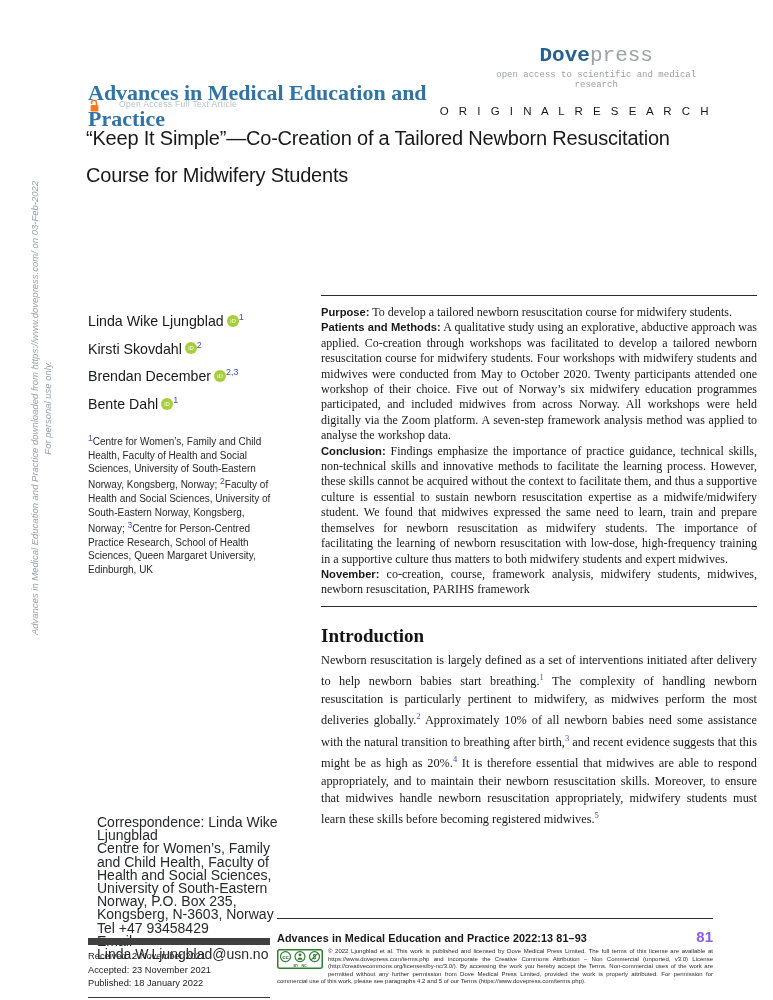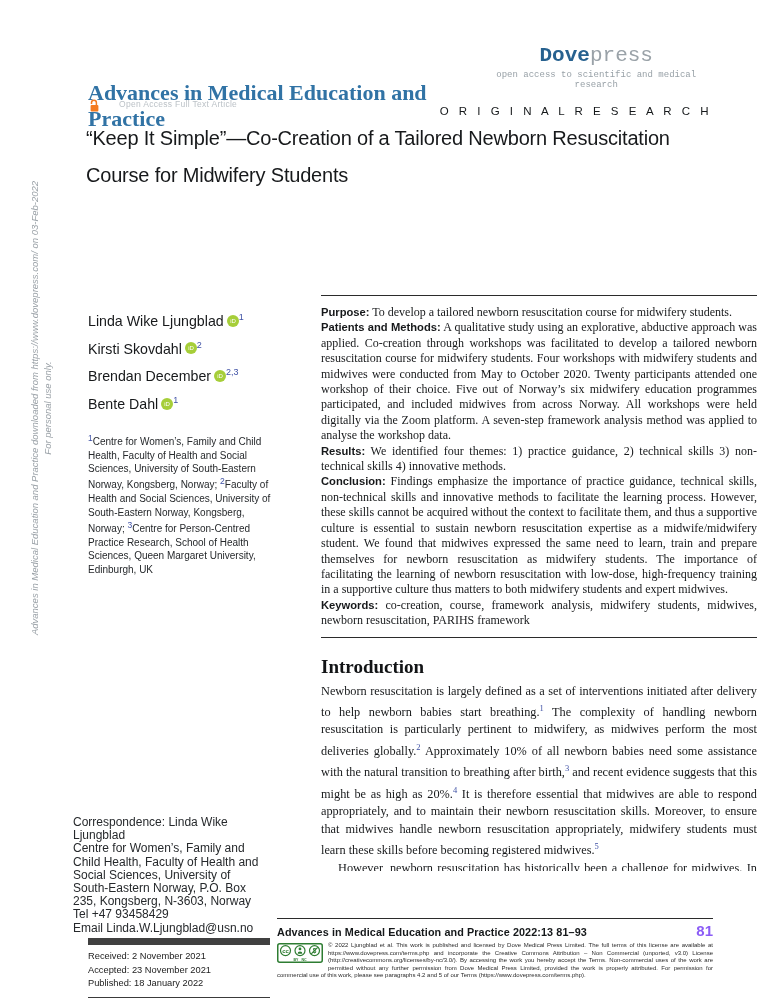--- a/index.html
+++ b/index.html
@@ -29,37 +29,37 @@
   
   .title{position:absolute;left:86px;top:120px;width:632px;margin:0;
     font-size:20px;line-height:37px;font-weight:normal;color:#17191b;letter-spacing:-.2px;}
   
   .left-col{position:absolute;left:88px;top:306px;width:184px;}
   .author{font-size:14.2px;line-height:23px;color:#17191b;white-space:nowrap;}
   .author sup{color:#3f51a5;font-size:9px;}
   .orcid{display:inline-block;margin-left:3px;vertical-align:-1px;}
   .affils{margin-top:15px;font-size:10px;line-height:13.4px;color:#26292c;}
   .affils sup{font-size:7.5px;}
-  .correspondence{position:absolute;left:73px;top:816px;width:186px;font-size:12px;line-height:13.2px;color:#26292c;}
+  .correspondence{position:absolute;left:97px;top:816px;width:186px;font-size:14px;line-height:13.2px;color:#26292c;}
   .dates-box{position:absolute;left:88px;top:938px;width:182px;
     border-top:7px solid #404040;border-bottom:1px solid #3a3a3a;
     padding:5px 0 6px;font-size:9.3px;line-height:13.5px;color:#222;}
   
   .right-col{position:absolute;left:277px;top:295px;width:436px;height:576px;overflow:hidden;margin-left:44px;}
   .rule{border:0;border-top:1.2px solid #2b2b2b;margin:0;}
   .abstract{margin-top:9px;font-family:"Liberation Serif",serif;font-size:12px;line-height:15.4px;text-align:justify;color:#17191b;}
   .abstract p{margin:0;}
   .abs-label{font-family:"Liberation Sans",sans-serif;font-weight:bold;font-size:11.2px;}
   .rule-mid{margin-top:8px;}
   .intro-heading{margin:18px 0 5px;font-size:19px;font-weight:bold;color:#121416;font-family:Liberation Serif, serif;}
   .body-text p{margin:0;font-family:Liberation Serif, serif;font-size:12.3px;line-height:17.4px;text-align:justify;color:#17191b;}
   .body-text p.indent{text-indent:17px;}
   sup.cite{color:#3f51a5;font-size:8.5px;}
   
-  .footer-right{position:absolute;left:277px;width:436px;top:918px;border-top:1.2px solid #2b2b2b;padding-top:3px;}
+  .footer-right{position:absolute;left:277px;width:436px;top:918px;border-top:1.2px solid #2b2b2b;padding-top:9px;}
   .cite-row{display:flex;justify-content:space-between;align-items:baseline;}
   .journal-cite{font-size:10.8px;font-weight:bold;color:#15181a;letter-spacing:.1px;}
   .page-number{font-size:15px;font-weight:bold;color:#8b5cf6;}
   .license{margin-top:3px;font-size:6px;line-height:7.6px;text-align:justify;color:#2b2b2b;}
   .cc-badge{float:left;margin:1px 5px 1px 0;}
 </style>
 </head>
 <body>
 
 <div class="page">
@@ -118,29 +118,27 @@
           </svg></span><sup>1</sup>
     </div>
     <div class="affils"><sup class="cite">1</sup>Centre for Women’s, Family and Child Health, Faculty of Health and Social Sciences, University of South-Eastern Norway, Kongsberg, Norway; <sup class="cite">2</sup>Faculty of Health and Social Sciences, University of South-Eastern Norway, Kongsberg, Norway; <sup class="cite">3</sup>Centre for Person-Centred Practice Research, School of Health Sciences, Queen Margaret University, Edinburgh, UK</div>
   </div>
 
   <div class="right-col">
     <hr class="rule">
     <div class="abstract">
       <p><span class="abs-label">Purpose:</span> <span>To develop a tailored newborn resuscitation course for midwifery students.</span></p>
       <p><span class="abs-label">Patients and Methods:</span> <span>A qualitative study using an explorative, abductive approach was applied. Co-creation through workshops was facilitated to develop a tailored newborn resuscitation course for midwifery students. Four workshops with midwifery students and midwives were conducted from May to October 2020. Twenty participants attended one workshop of their choice. Five out of Norway’s six midwifery education programmes participated, and included midwives from across Norway. All workshops were held digitally via the Zoom platform. A seven-step framework analysis method was applied to analyse the workshop data.</span></p>
-      <p><span class="abs-label">Results:</span> <span>We identified four themes: 1) practice guidance, 2) technical skills 3) non-technical skills 4) innovative methods.</span></p>
       <p><span class="abs-label">Conclusion:</span> <span>Findings emphasize the importance of practice guidance, technical skills, non-technical skills and innovative methods to facilitate the learning process. However, these skills cannot be acquired without the context to facilitate them, and thus a supportive culture is essential to sustain newborn resuscitation expertise as a midwife/midwifery student. We found that midwives expressed the same need to learn, train and prepare themselves for newborn resuscitation as midwifery students. The importance of facilitating the learning of newborn resuscitation with low-dose, high-frequency training in a supportive culture thus matters to both midwifery students and expert midwives.</span></p>
-      <p><span class="abs-label">Keywords:</span> <span>co-creation, course, framework analysis, midwifery students, midwives, newborn resuscitation, PARIHS framework</span></p>
+      <p><span class="abs-label">November:</span> <span>co-creation, course, framework analysis, midwifery students, midwives, newborn resuscitation, PARIHS framework</span></p>
     </div>
     <hr class="rule rule-mid">
     <h2 class="intro-heading">Introduction</h2>
     <div class="body-text">
       <p>Newborn resuscitation is largely defined as a set of interventions initiated after delivery to help newborn babies start breathing.<sup class="cite">1</sup> The complexity of handling newborn resuscitation is particularly pertinent to midwifery, as midwives perform the most deliveries globally.<sup class="cite">2</sup> Approximately 10% of all newborn babies need some assistance with the natural transition to breathing after birth,<sup class="cite">3</sup> and recent evidence suggests that this might be as high as 20%.<sup class="cite">4</sup> It is therefore essential that midwives are able to respond appropriately, and to maintain their newborn resuscitation skills. Moreover, to ensure that midwives handle newborn resuscitation appropriately, midwifery students must learn these skills before becoming registered midwives.<sup class="cite">5</sup></p>
-      <p class="indent">However, newborn resuscitation has historically been a challenge for midwives. In 1987, the American Academy for Pediatrics (AAP) implemented a newborn</p>
     </div>
   </div>
 
   <div class="correspondence">
     <div>Correspondence: Linda Wike Ljungblad</div>
     <div>Centre for Women’s, Family and Child Health, Faculty of Health and Social Sciences, University of South-Eastern Norway, P.O. Box 235, Kongsberg, N-3603, Norway</div>
     <div>Tel +47 93458429</div>
     <div>Email Linda.W.Ljungblad@usn.no</div>
   </div>
 

